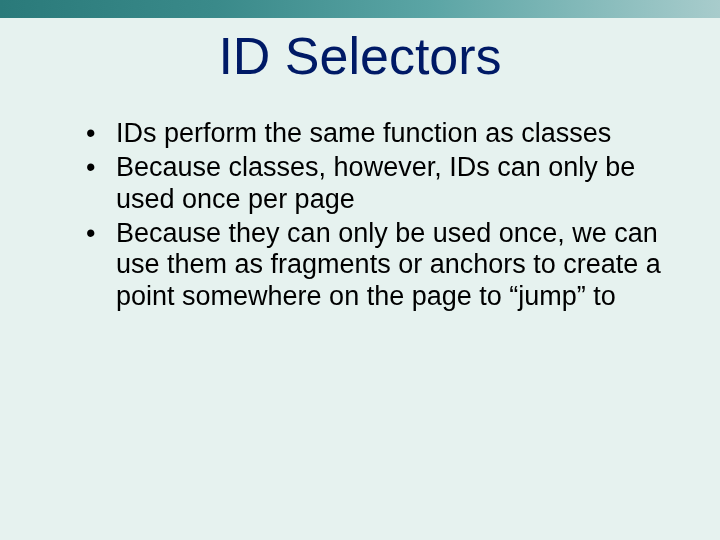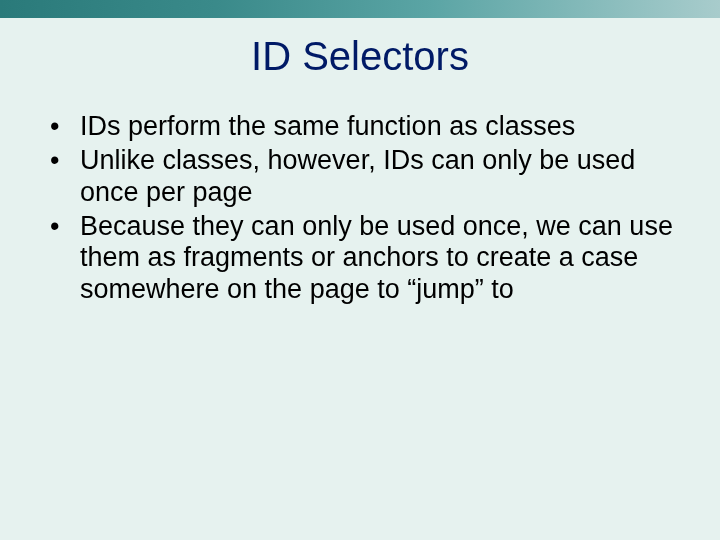--- a/index.html
+++ b/index.html
@@ -16,28 +16,29 @@
       overflow: hidden;
     }
     .top-bar {
       width: 100%;
       height: 18px;
       background: linear-gradient(to right, #2a7a7a 0%, #3a8a8a 30%, #5ba5a5 60%, #a8cccc 100%);
     }
     .slide-title {
       text-align: center;
       color: #001a66;
-      font-size: 40px;
+      font-size: 52px;
       font-weight: normal;
-      margin-top: 16px;
+      margin-top: 8px;
       margin-bottom: 32px;
     }
     .content {
       padding-left: 48px;
       padding-right: 40px;
+      margin-left: 36px;
     }
     ul.bullet-list {
       list-style: none;
     }
     ul.bullet-list li {
       color: #000;
       font-size: 27px;
       line-height: 1.18;
       margin-bottom: 2px;
       padding-left: 32px;
@@ -55,16 +56,16 @@
 </head>
 <body>
 
 <div class="top-bar"></div>
 
 <h1 class="slide-title">ID Selectors</h1>
 
 <div class="content">
   <ul class="bullet-list">
     <li>IDs perform the same function as classes</li>
-    <li>Unlike classes, however, IDs can only be used once per page</li>
-    <li>Because they can only be used once, we can use them as fragments or anchors to create a case somewhere on the page to “jump” to</li>
+    <li>Because classes, however, IDs can only be used once per page</li>
+    <li>Because they can only be used once, we can use them as fragments or anchors to create a point somewhere on the page to “jump” to</li>
   </ul>
 </div>
 
 </body></html>

